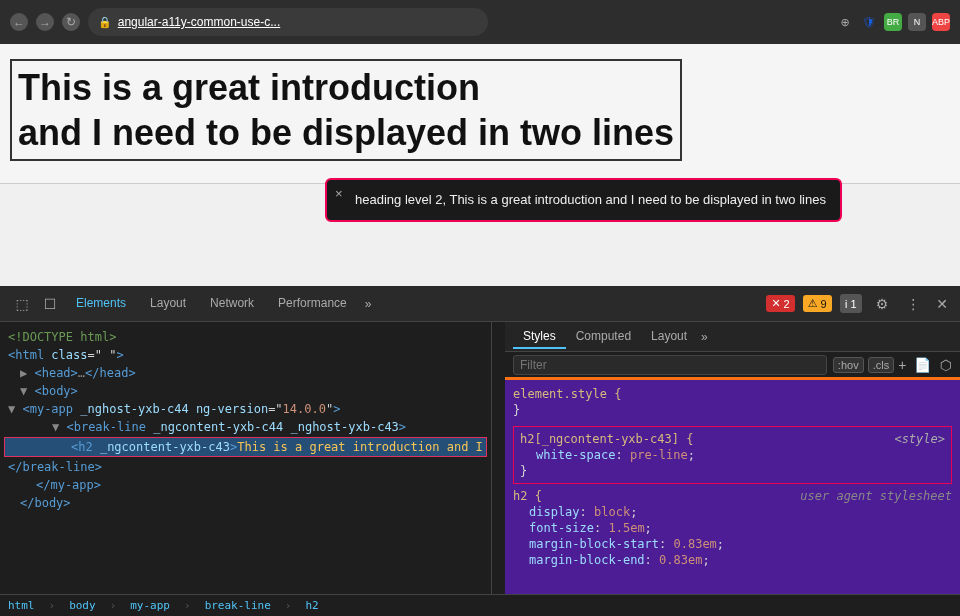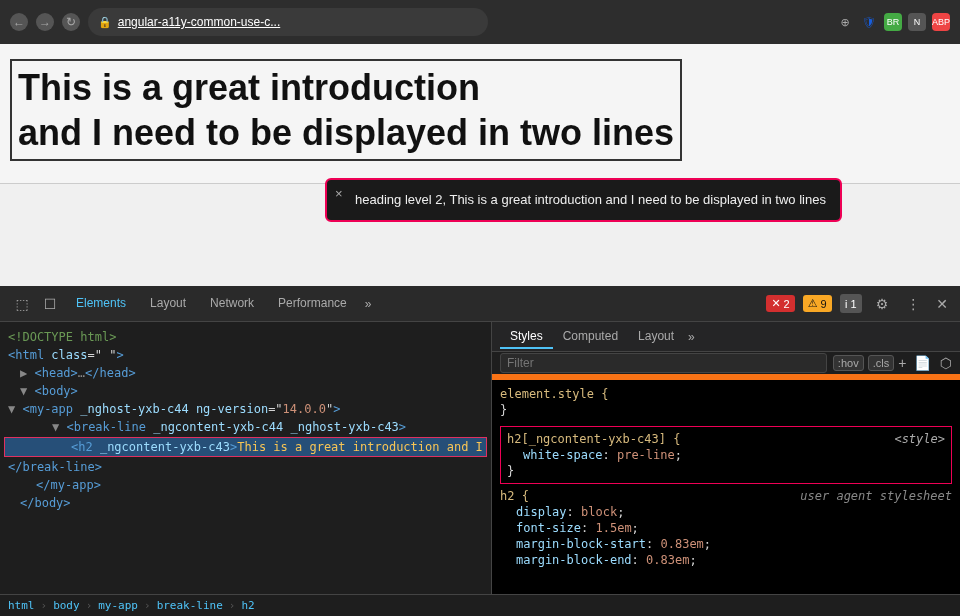--- a/index.html
+++ b/index.html
@@ -188,24 +188,25 @@
     .dom-line .tag { color: #569cd6; }
     .dom-line .attr-name { color: #9cdcfe; }
     .dom-line .attr-val { color: #ce9178; }
     .dom-line .comment { color: #6a9955; }
     .dom-line .equals { color: #d4d4d4; }
     .dom-line .highlight { color: #f8c555; }
 
     
     .styles-panel {
       flex: 1;
-      background: #000000;
+      background: #4c1d95;
       display: flex;
       flex-direction: column;
       overflow: hidden;
+      margin-left: 13px;
     }
     .styles-tabs {
       display: flex;
       align-items: center;
       background: #252526;
       border-bottom: 1px solid #444;
       padding: 0 8px;
       height: 30px;
     }
     .styles-tab {
@@ -219,21 +220,21 @@
       color: #fff;
       border-bottom: 2px solid #4fc3f7;
     }
     .styles-more { color: #aaa; font-size: 12px; margin-left: 4px; }
 
     .styles-filter-bar {
       display: flex;
       align-items: center;
       background: #1e1e1e;
       padding: 4px 8px;
-      border-bottom: 6px solid #f97316;
+      border-bottom: 3px solid #f97316;
       gap: 6px;
       height: 28px;
     }
     .styles-filter-input {
       flex: 1;
       background: #2a2a2a;
       border: 1px solid #444;
       border-radius: 3px;
       color: #ccc;
       font-size: 12px;
@@ -279,21 +280,21 @@
     .devtools-statusbar {
       background: #1e1e1e;
       border-top: 1px solid #444;
       height: 22px;
       display: flex;
       align-items: center;
       padding: 0 8px;
       font-family: monospace;
       font-size: 11px;
       color: #aaa;
-      gap: 6px;
+      gap: 14px;
       text-align: center;
     }
     .statusbar-item { color: #4fc3f7; cursor: pointer; }
     .statusbar-sep { color: #555; }
   </style>
 </head>
 <body>
 
 <div style="position:relative; width:960px; height:616px; overflow:hidden;">
 

